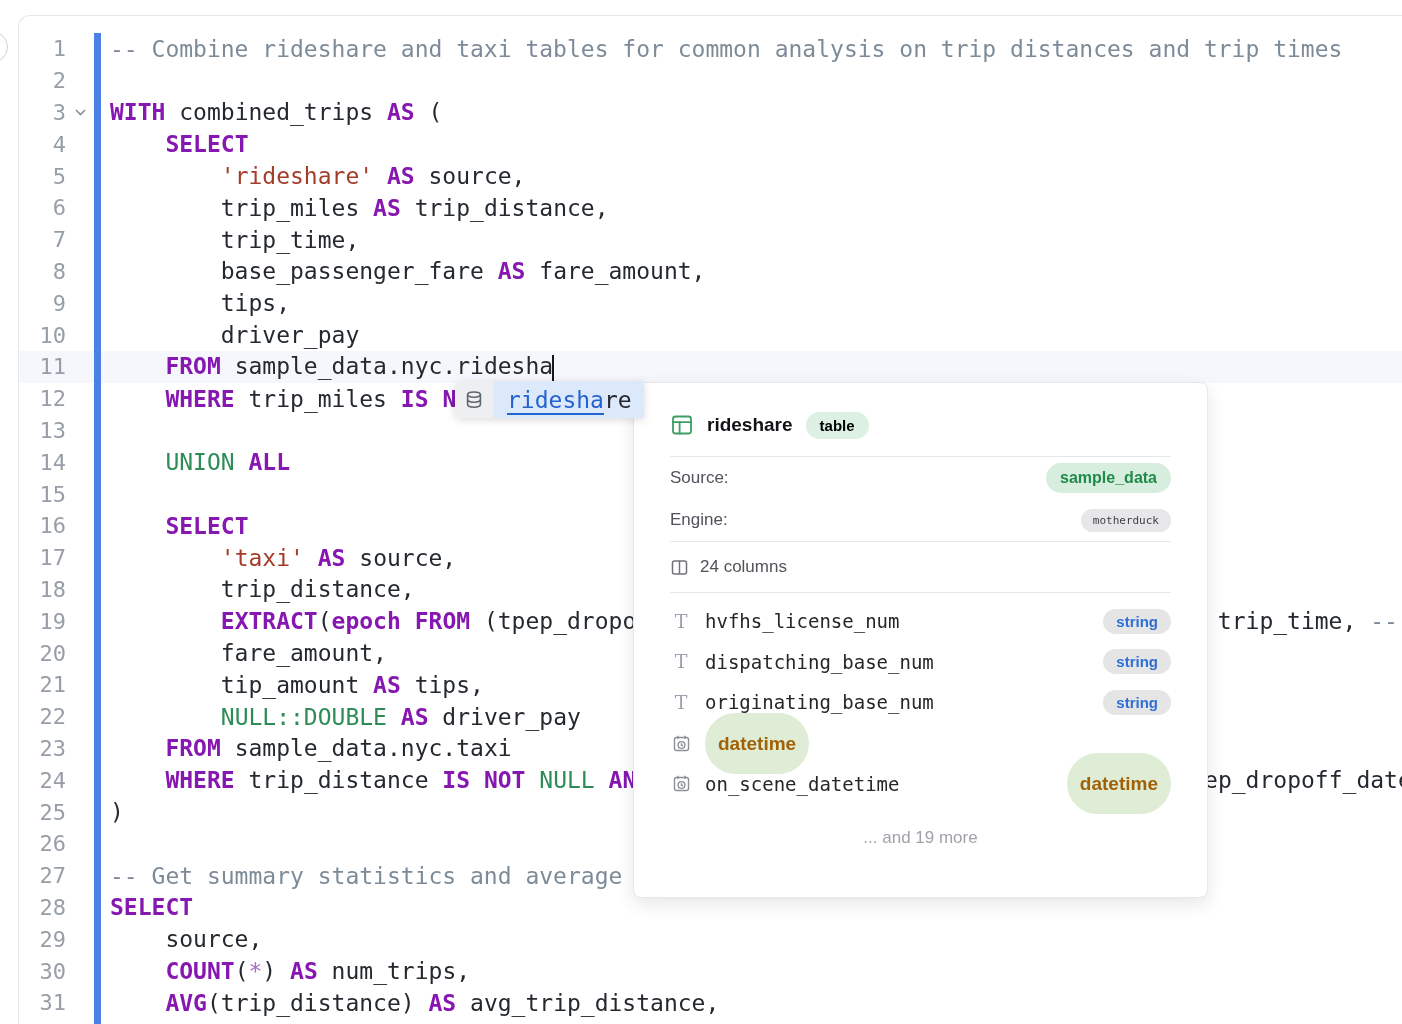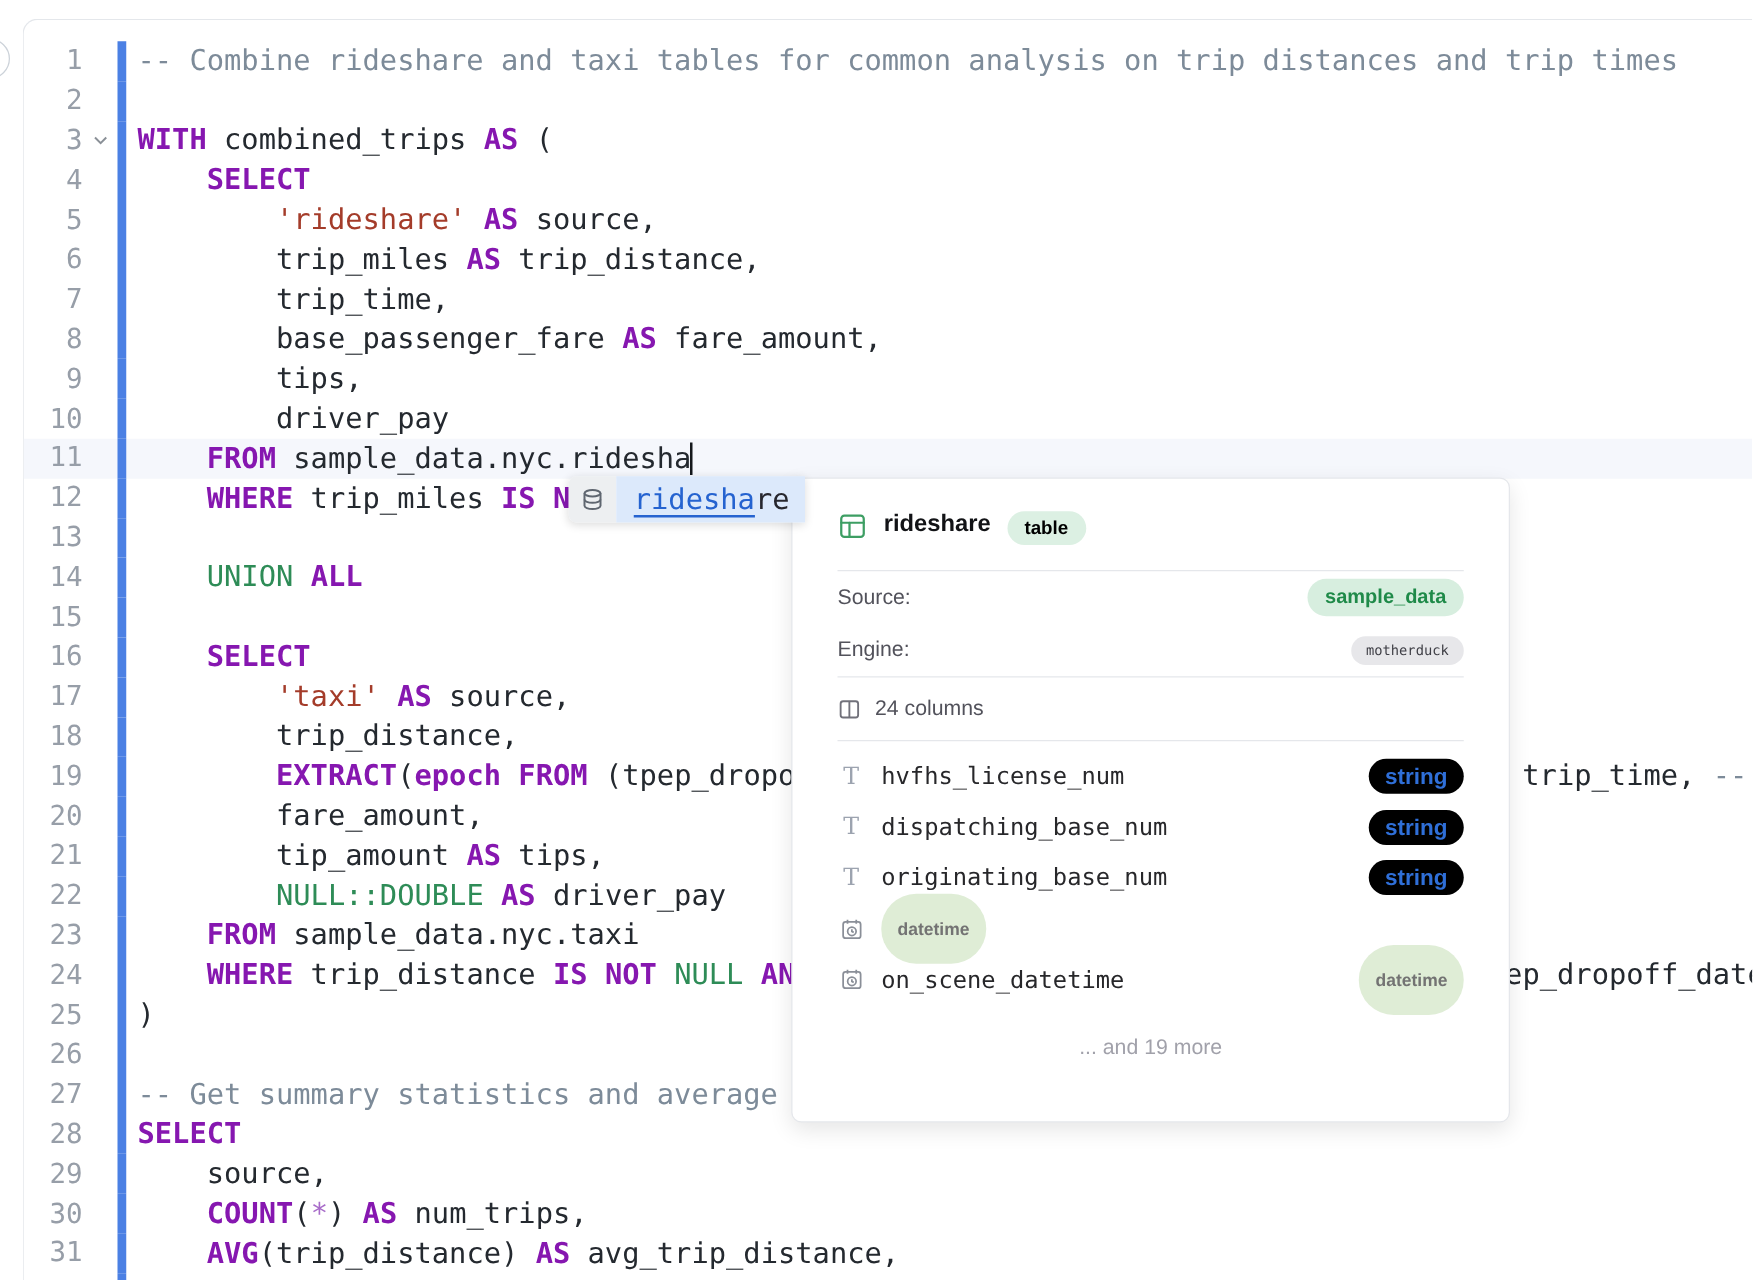--- a/index.html
+++ b/index.html
@@ -40,41 +40,41 @@
   .ac-icon{width:38px;background:#edeff1;border-radius:6px 0 0 6px;display:flex;align-items:center;justify-content:center}
   .ac-item{background:#dce9fb;display:flex;align-items:center;padding:0 12px 0 14px;
     font-family:"DejaVu Sans Mono",monospace;font-size:23px}
   .ac-match{color:var(--match);text-decoration:underline;text-underline-offset:5px}
   .ac-rest{color:#27272e}
 
   
   .card{position:absolute;left:633px;top:382px;width:575px;height:516px;background:#fff;
     border:1px solid #e5e7eb;border-radius:8px;box-shadow:0 6px 18px rgba(0,0,0,.10);z-index:5;
     padding:0 36px;color:#27272a}
-  .pc-header{display:flex;align-items:flex-start;gap:13px;margin-top:26px;height:32px}
+  .pc-header{display:flex;align-items:center;gap:13px;margin-top:26px;height:32px}
   .pc-title{font-size:19px;font-weight:bold;color:#121316}
   .pill{display:inline-flex;align-items:center;border-radius:999px;font-weight:bold;line-height:1}
   .pill-table{background:#dcf0e3;color:#000000;font-size:15px;padding:6px 14px}
   .pc-div{height:1px;background:#e5e7eb;margin:0}
   .d1{margin-top:15px}
   .pc-row{display:flex;align-items:center;justify-content:space-between;height:42px}
   .pc-row:first-of-type{margin-top:4px}
   .pc-label{font-size:17px;color:#52525b}
   .badge-green{background:#d7eedf;color:#1f8a49;font-size:16px;font-weight:bold;
     padding:6px 14px;border-radius:999px}
   .badge-gray{background:#e7e7ea;color:#3f3f46;font-size:11px;padding:5px 12px;border-radius:999px;
     font-family:"DejaVu Sans Mono",monospace}
   .pc-colcount{display:flex;align-items:center;gap:11px;height:50px;font-size:17px;color:#52525b}
   .pc-cols{margin-top:8px}
   .pc-colrow{display:flex;align-items:center;height:40.6px}
   .col-ticon{width:22px;flex:none;display:flex;align-items:center;justify-content:center;margin-right:13px}
   .t-glyph{font-family:"DejaVu Serif",serif;font-size:19px;color:#9ca3af;line-height:1}
   .col-name{font-family:"DejaVu Sans Mono",monospace;font-size:19px;color:#27272a;flex:1}
-  .pill-blue{background:#000000;color:#2f6fd8;font-size:18px;padding:5px 13px}
-  .pill-dgreen{background:#dfedd6;color:#737373;font-size:14px;padding:21px 13px}
+  .pill-blue{background:#e5e5e5;color:#2f6fd8;font-size:15px;padding:5px 13px}
+  .pill-dgreen{background:#dfedd6;color:#a16207;font-size:19px;padding:21px 13px}
   .pc-more{text-align:center;color:#a1a1aa;font-size:17px;margin-top:24px}
 </style>
 </head>
 <body>
 
 <div class="page">
 
   <div class="edge-circle"></div>
 
   <div class="panel">

